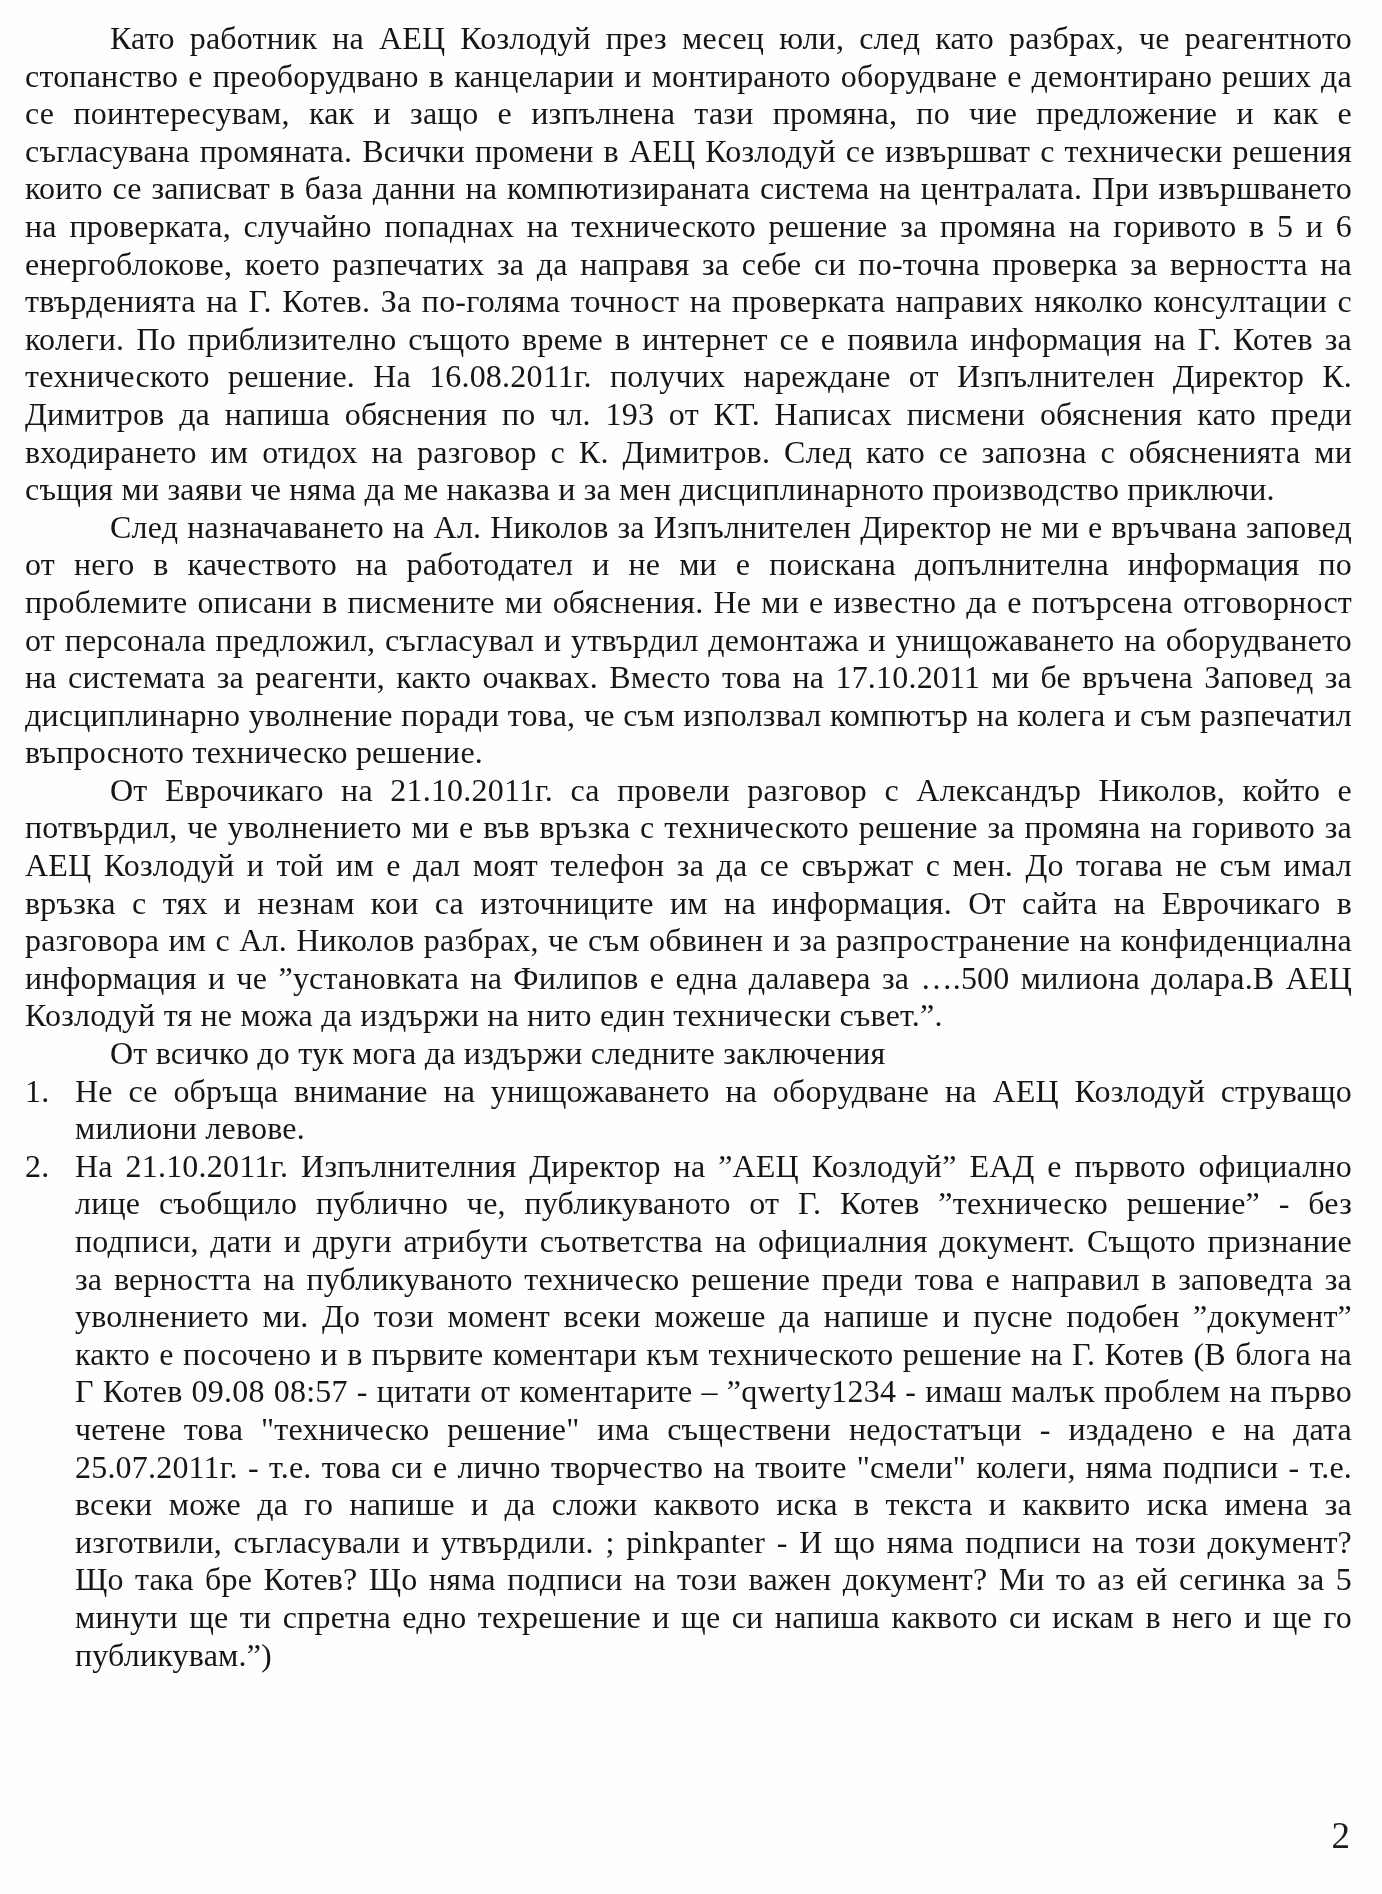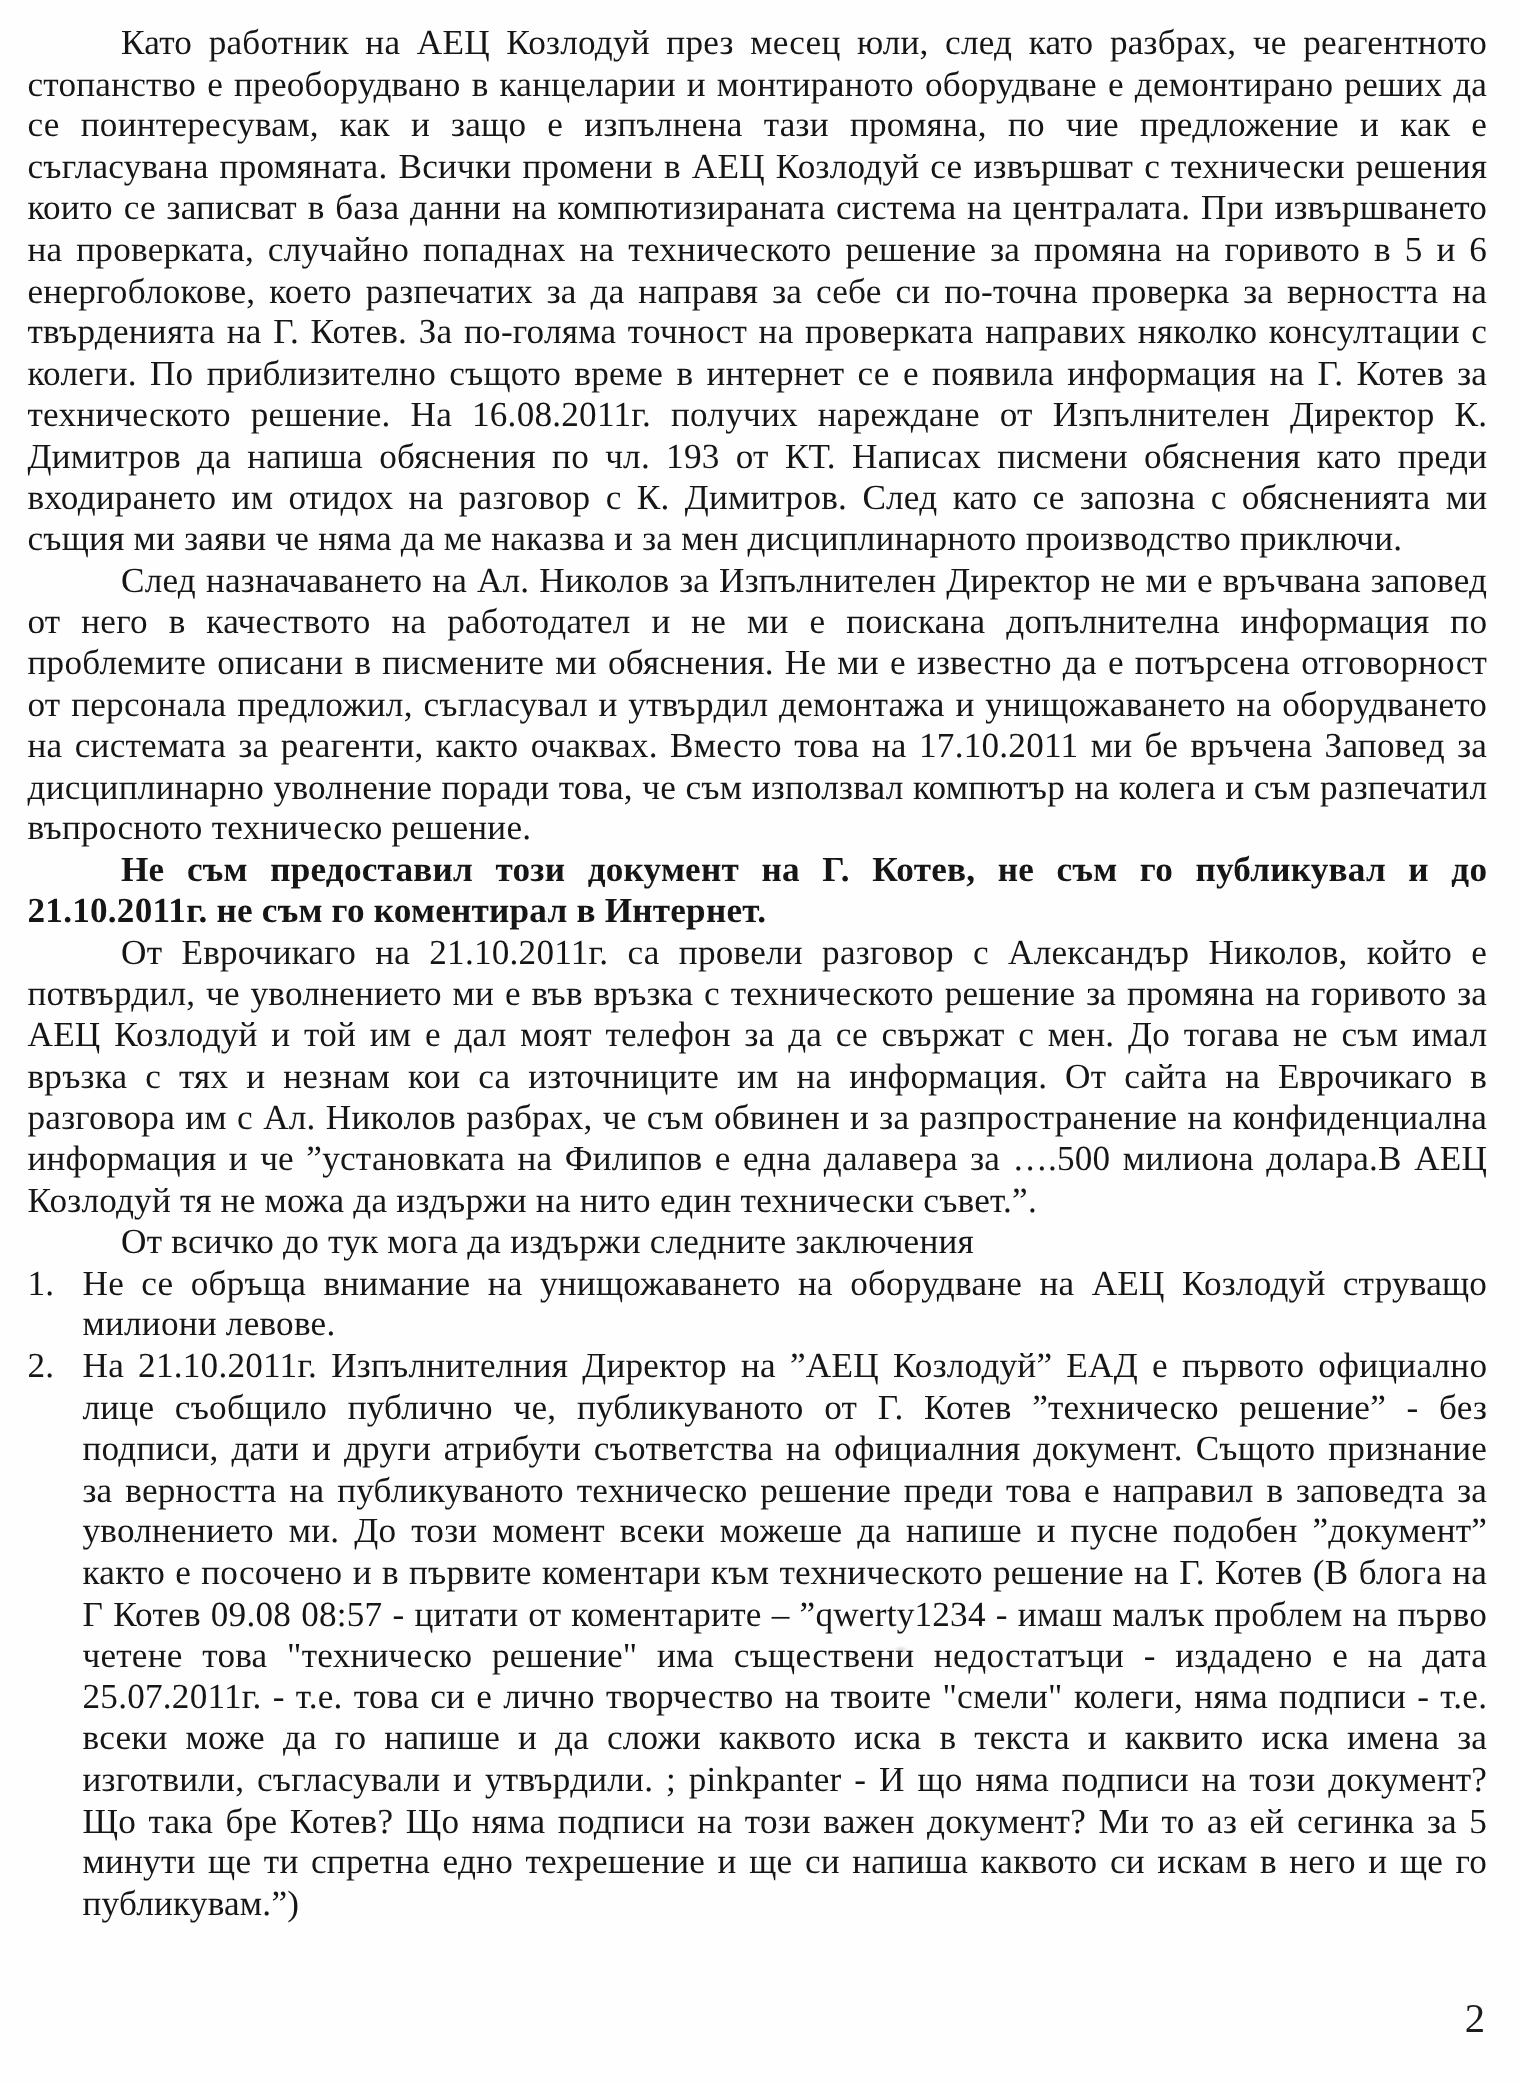--- a/index.html
+++ b/index.html
@@ -64,21 +64,20 @@
 </head>
 <body>
 
 <div class="page">
   <div class="doc-text">
 
     <p class="body-par">Като работник на АЕЦ Козлодуй през месец юли, след като разбрах, че реагентното стопанство е преоборудвано в канцеларии и монтираното оборудване е демонтирано реших да се поинтересувам, как и защо е изпълнена тази промяна, по чие предложение и как е съгласувана промяната. Всички промени в АЕЦ Козлодуй се извършват с технически решения които се записват в база данни на компютизираната система на централата. При извършването на проверката, случайно попаднах на техническото решение за промяна на горивото в 5 и 6 енергоблокове, което разпечатих за да направя за себе си по-точна проверка за верността на твърденията на Г. Котев. За по-голяма точност на проверката направих няколко консултации с колеги. По приблизително същото време в интернет се е появила информация на Г. Котев за техническото решение. На 16.08.2011г. получих нареждане от Изпълнителен Директор К. Димитров да напиша обяснения по чл. 193 от КТ. Написах писмени обяснения като преди входирането им отидох на разговор с К. Димитров. След като се запозна с обясненията ми същия ми заяви че няма да ме наказва и за мен дисциплинарното производство приключи.</p>
 
     <p class="body-par">След назначаването на Ал. Николов за Изпълнителен Директор не ми е връчвана заповед от него в качеството на работодател и не ми е поискана допълнителна информация по проблемите описани в писмените ми обяснения. Не ми е известно да е потърсена отговорност от персонала предложил, съгласувал и утвърдил демонтажа и унищожаването на оборудването на системата за реагенти, както очаквах. Вместо това на 17.10.2011 ми бе връчена Заповед за дисциплинарно уволнение поради това, че съм използвал компютър на колега и съм разпечатил въпросното техническо решение.</p>
 
-    <p class="body-par bold">Не съм предоставил този документ на Г. Котев, не съм го публикувал и до 21.10.2011г. не съм го коментирал в Интернет.</p>
 
     <p class="body-par">От Еврочикаго на 21.10.2011г. са провели разговор с Александър Николов, който е потвърдил, че уволнението ми е във връзка с техническото решение за промяна на горивото за АЕЦ Козлодуй и той им е дал моят телефон за да се свържат с мен. До тогава не съм имал връзка с тях и незнам кои са източниците им на информация. От сайта на Еврочикаго в разговора им с Ал. Николов разбрах, че съм обвинен и за разпространение на конфиденциална информация и че ”установката на Филипов е една далавера за ….500 милиона долара.В АЕЦ Козлодуй тя не можа да издържи на нито един технически съвет.”.</p>
 
     <p class="body-par">От всичко до тук мога да издържи следните заключения</p>
 
     <div class="list-item">
       <span class="num">1.</span>
       <span>Не се обръща внимание на унищожаването на оборудване на АЕЦ Козлодуй струващо милиони левове.</span>
     </div>
 

